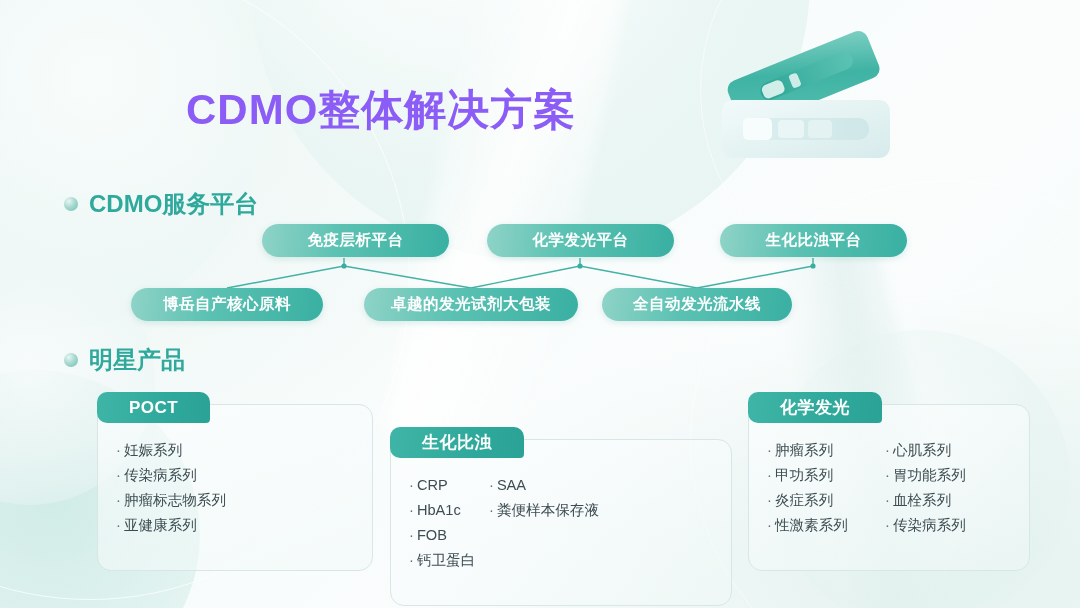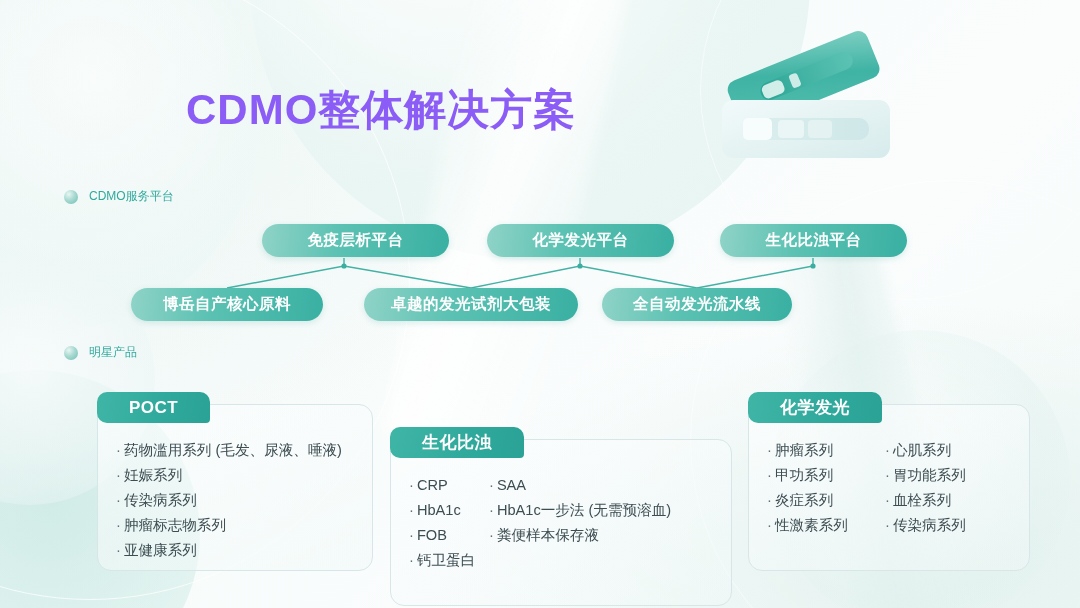--- a/index.html
+++ b/index.html
@@ -55,21 +55,21 @@
 
   
   #strip { position:absolute; left:712px; top:22px; width:200px; height:155px; }
 
   
   .sec { position:absolute; display:flex; align-items:center; gap:11px; }
   .sec .dot {
     width:14px; height:14px; border-radius:50%;
     background:radial-gradient(circle at 34% 30%, #e8f6f3 0%, #a8d9d1 45%, #6ebfb4 100%);
   }
-  .sec .txt { font-size:12px; font-weight:normal; color:#2fa99c; }
+  .sec .txt { font-size:24px; font-weight:bold; color:#2fa99c; }
   #sec1 { left:64px; top:188px; }
   #sec2 { left:64px; top:344px; }
 
   
   .pill {
     position:absolute; height:33px; border-radius:17px;
     display:flex; align-items:center; justify-content:center;
     color:#fff; font-size:15.5px; font-weight:bold; letter-spacing:.5px;
     background:linear-gradient(95deg,#8fd3c7 0%,#5cc2b3 40%,#39b0a2 100%);
     box-shadow:0 2px 6px rgba(60,160,148,.18);
@@ -202,41 +202,39 @@
 <div class="pill" id="p-t2">化学发光平台</div>
 <div class="pill" id="p-t3">生化比浊平台</div>
 <div class="pill" id="p-b1">博岳自产核心原料</div>
 <div class="pill" id="p-b2">卓越的发光试剂大包装</div>
 <div class="pill" id="p-b3">全自动发光流水线</div>
 
 <div class="card" id="card1">
   <div class="card-tab">POCT</div>
   <div class="card-body">
     <ul class="ul">
-      <li class="li"><span class="bl">·</span><span>药物滥用系列 (毛发、尿液、唾液)</span></li>
       <li class="li"><span class="bl">·</span><span>妊娠系列</span></li>
       <li class="li"><span class="bl">·</span><span>传染病系列</span></li>
       <li class="li"><span class="bl">·</span><span>肿瘤标志物系列</span></li>
       <li class="li"><span class="bl">·</span><span>亚健康系列</span></li>
     </ul>
   </div>
 </div>
 
 <div class="card" id="card2">
   <div class="card-tab">生化比浊</div>
   <div class="card-body twocol">
     <ul class="ul col-a">
       <li class="li"><span class="bl">·</span><span>CRP</span></li>
       <li class="li"><span class="bl">·</span><span>HbA1c</span></li>
       <li class="li"><span class="bl">·</span><span>FOB</span></li>
       <li class="li"><span class="bl">·</span><span>钙卫蛋白</span></li>
     </ul>
     <ul class="ul col2">
       <li class="li"><span class="bl">·</span><span>SAA</span></li>
-      <li class="li"><span class="bl">·</span><span>HbA1c一步法 (无需预溶血)</span></li>
       <li class="li"><span class="bl">·</span><span>粪便样本保存液</span></li>
     </ul>
   </div>
 </div>
 
 <div class="card" id="card3">
   <div class="card-tab">化学发光</div>
   <div class="card-body twocol">
     <ul class="ul col-a">
       <li class="li"><span class="bl">·</span><span>肿瘤系列</span></li>

